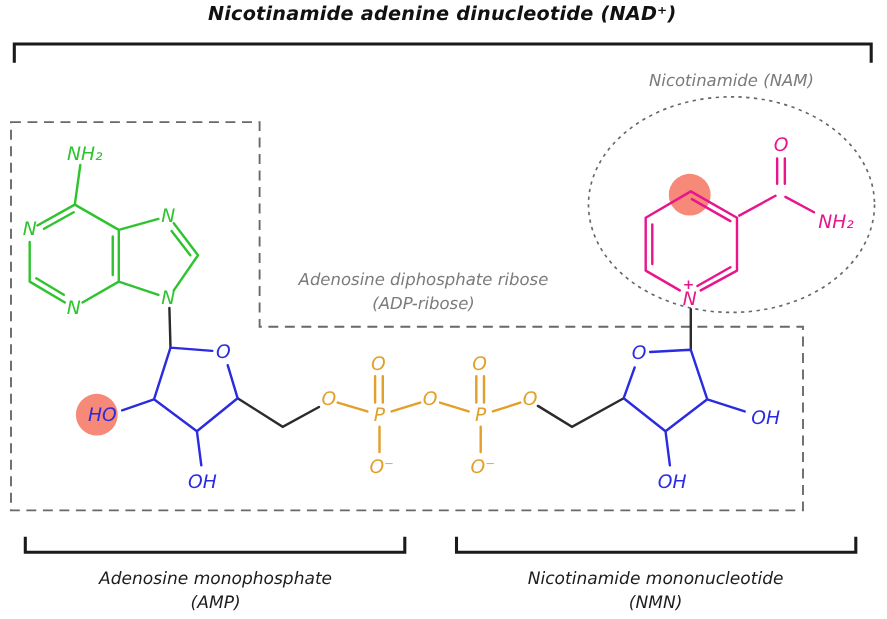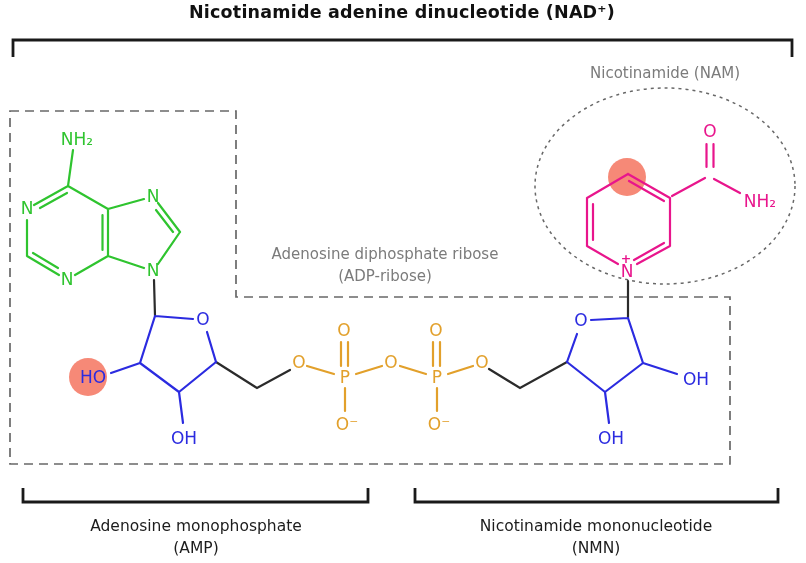--- a/index.html
+++ b/index.html
@@ -1,16 +1,16 @@
 <!DOCTYPE html>
 <html style="--adenine: #2fc42f; --ribose: #2b2be0; --phosphate: #e2a02b; --nicotinamide: #e8158c; --highlight: #f4745f; --bond: #2b2b2b; --bracket: #1a1a1a; --gray: #7b7b7b; --dash: #686868; --background: #ffffff;"><head>
 <meta charset="utf-8">
 <style>
   html,body{margin:0;padding:0;background:#fff;}
-  .stage{width:806px;height:563px;background:#fff;position:relative;overflow:hidden;}
+  .stage{width:806px;height:563px;background:#fff;position:relative;overflow:hidden;font-style:italic;}
   svg text{font-family:"DejaVu Sans","Liberation Sans",sans-serif;}
   .title-text{font-size:17.5px;font-weight:bold;fill:#111;letter-spacing:.2px;}
   .gray-label{font-size:15px;fill:var(--gray);}
   .black-label{font-size:15.5px;fill:#1c1c1c;}
   .bracket{stroke:var(--bracket);stroke-width:2.8;fill:none;}
   .dash-box{stroke:var(--dash);stroke-width:1.7;fill:none;stroke-dasharray:9 6;}
   .dash-ellipse{stroke:var(--dash);stroke-width:1.5;fill:none;stroke-dasharray:3 4;}
   .hl{fill:var(--highlight);opacity:.85;}
   .bond{fill:none;stroke-width:2.2;stroke-linecap:round;}
   .bond-green{stroke:var(--adenine);}

